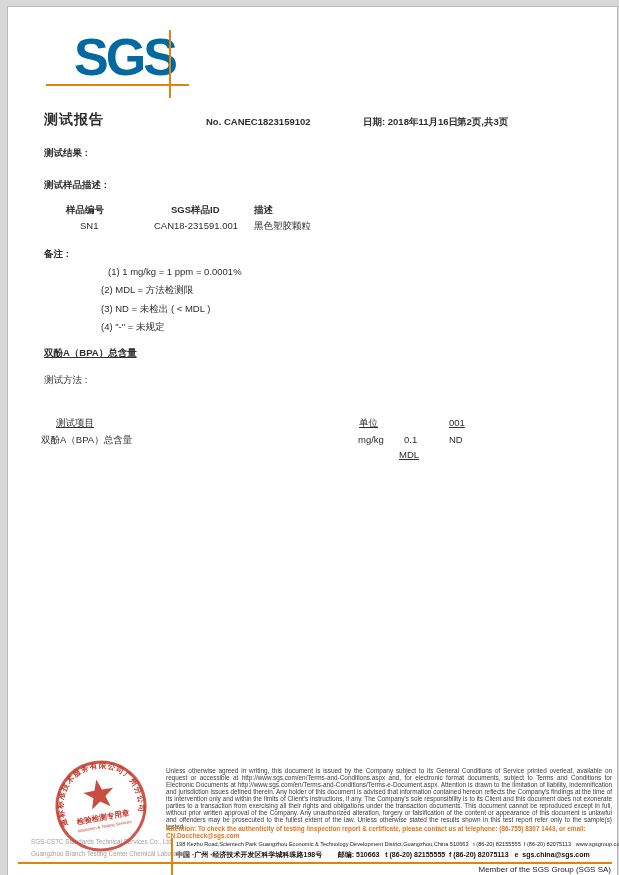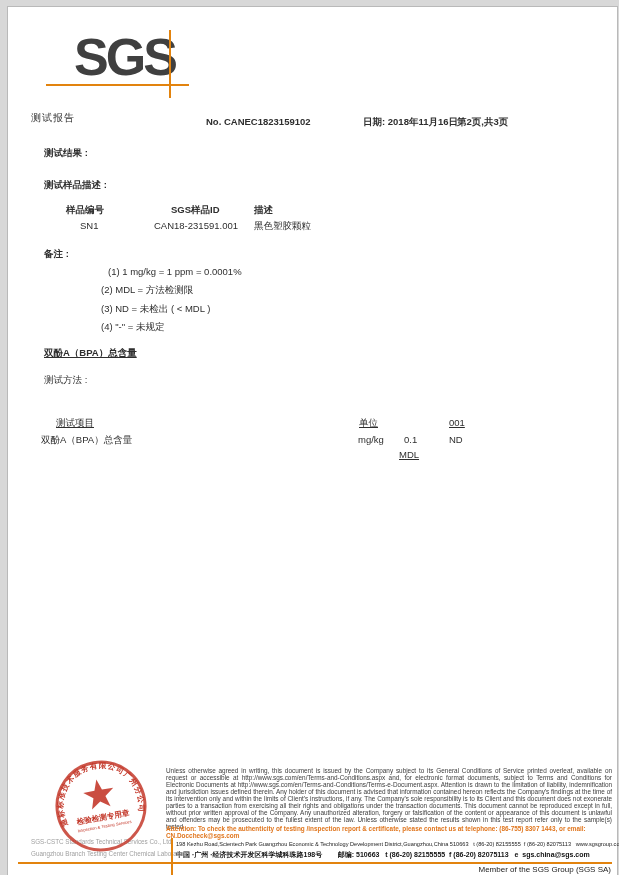--- a/index.html
+++ b/index.html
@@ -6,25 +6,25 @@
   body{
     width:619px;height:875px;background:#d8d8d8;overflow:hidden;
     font-family:"Liberation Sans","DejaVu Sans",sans-serif;color:#2e2e2e;
   }
   .page{
     position:absolute;left:7px;top:6px;width:609px;height:869px;
     background:#ffffff;border-top:1px solid #b9b9b9;border-left:1px solid #b9b9b9;border-right:1px solid #b9b9b9;
   }
   .abs{position:absolute;}
   
-  .logo-text{left:66px;top:24px;font-size:52px;font-weight:bold;color:#404040;letter-spacing:-3px;line-height:1;}
+  .logo-text{left:66px;top:24px;font-size:52px;font-weight:bold;color:#0369a1;letter-spacing:-3px;line-height:1;}
   .logo-hline{left:38px;top:77px;width:143px;height:2px;background:#e2830e;}
   .logo-vline{left:161px;top:23px;width:2px;height:68px;background:#e2830e;}
   
-  .doc-title{left:23px;top:104px;font-size:10px;font-weight:normal;letter-spacing:1px;}
+  .doc-title{left:36px;top:104px;font-size:14px;font-weight:bold;letter-spacing:1px;}
   .report-no{left:198px;top:109px;font-size:9.5px;font-weight:bold;}
   .report-date{left:355px;top:109px;font-size:9.5px;font-weight:bold;}
   .report-pages{left:449px;top:109px;font-size:9.5px;font-weight:bold;}
   
   .lbl{font-size:9.5px;font-weight:bold;}
   .txt{font-size:9.5px;}
   .results-label{left:36px;top:140px;}
   .sample-title{left:36px;top:172px;}
   .s-col0{left:58px;top:197px;}
   .s-col1{left:163px;top:197px;}

